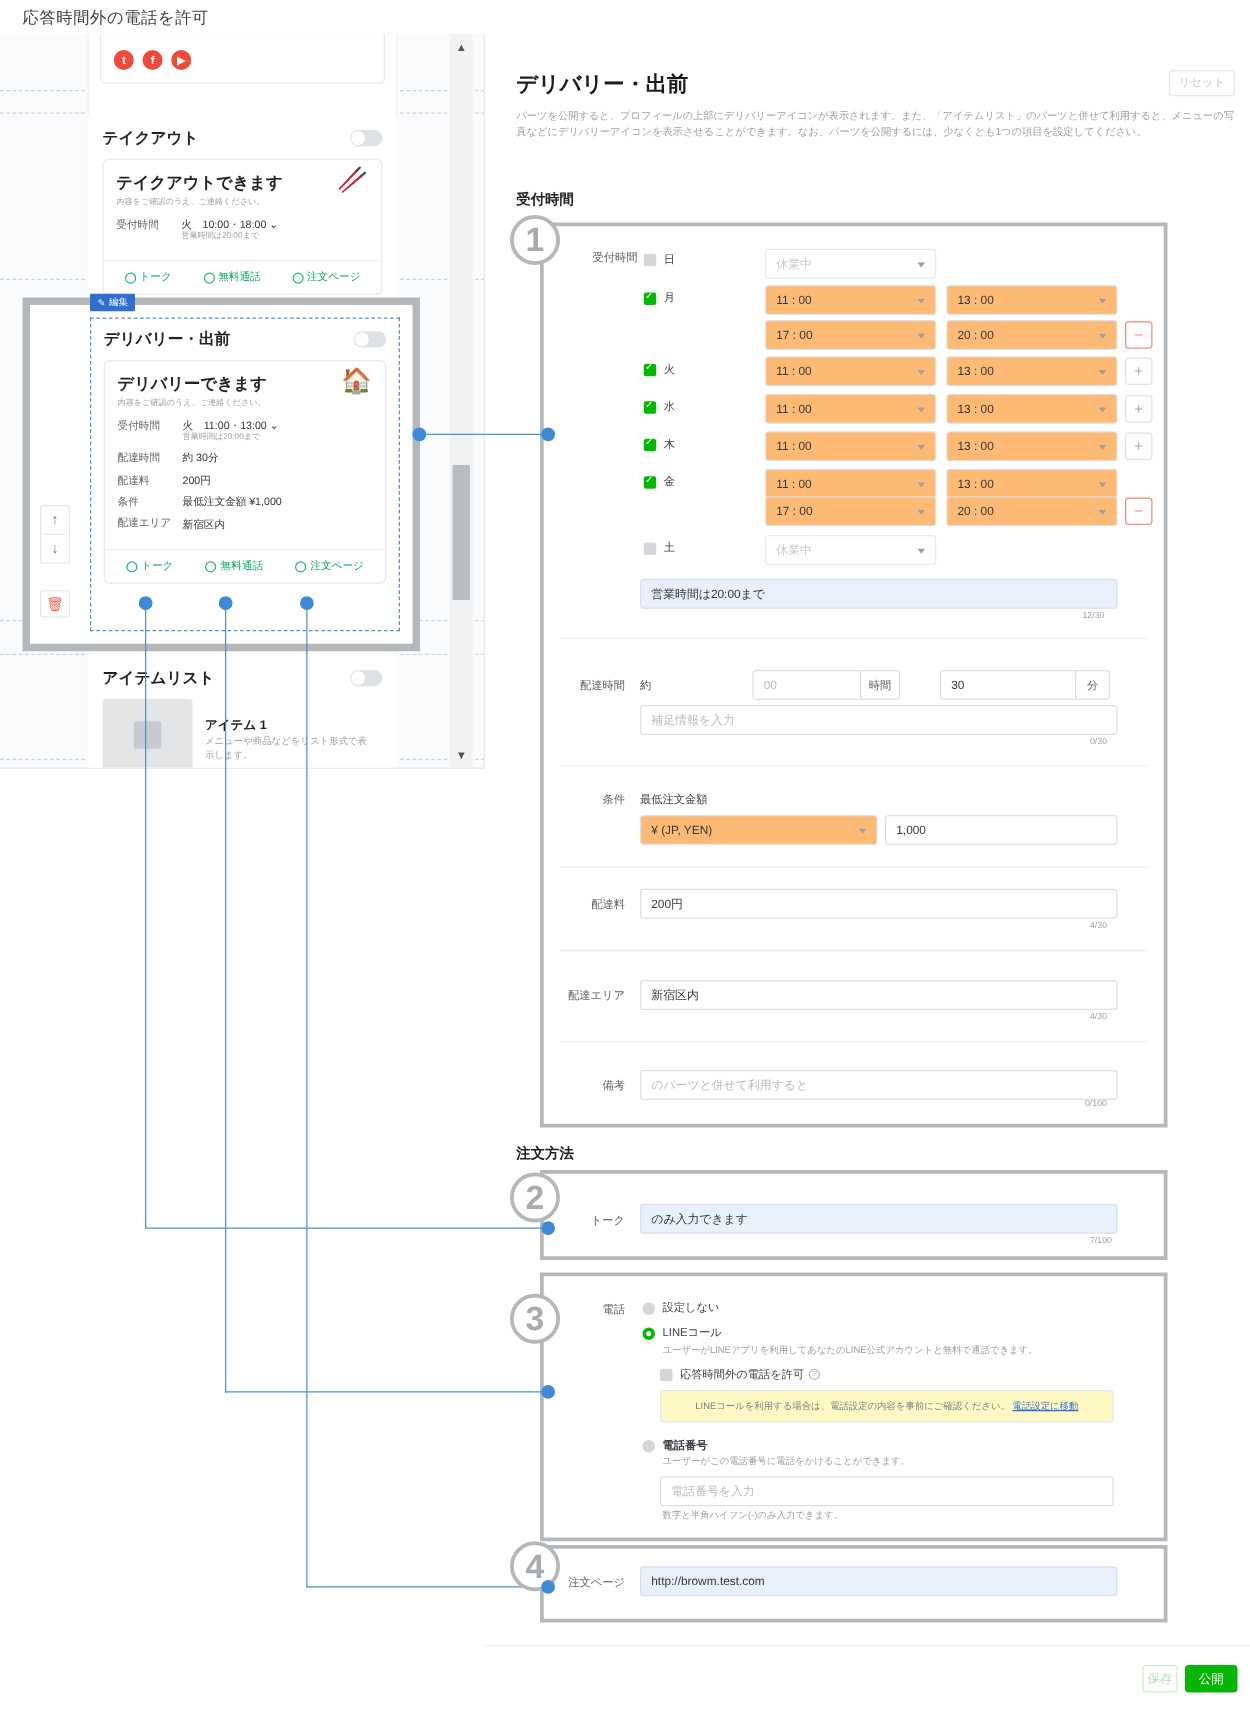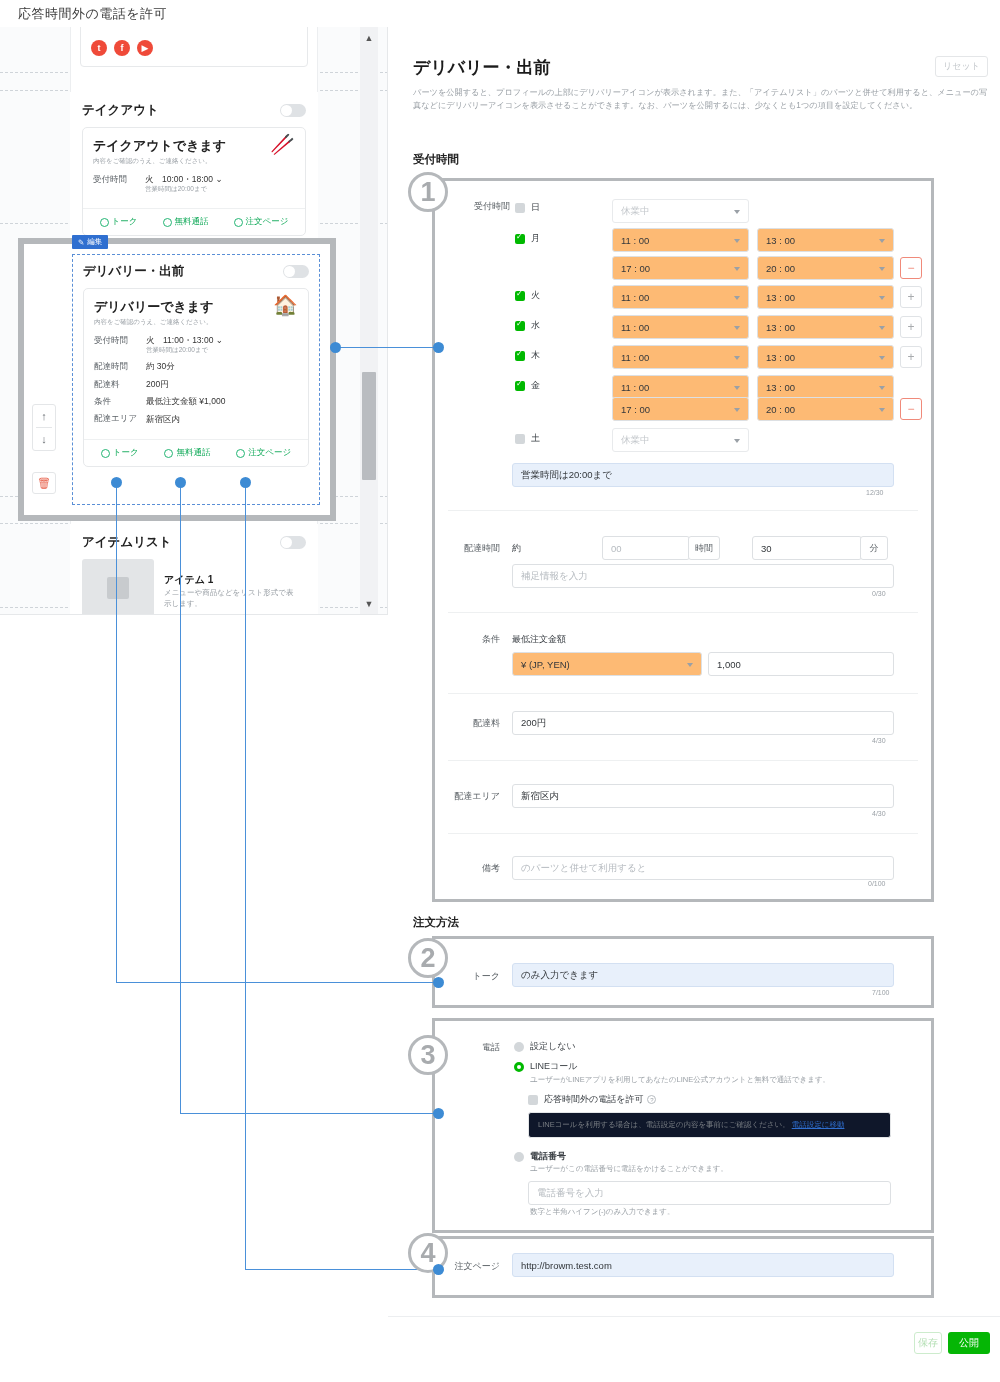--- a/index.html
+++ b/index.html
@@ -179,22 +179,22 @@
     margin-left:-1px;
   }
   .hr{ position:absolute; height:1px; background:#eef0f1;}
 
   .radio{ width:10px;height:10px;border-radius:50%;background:#d3d7da;display:inline-block;}
   .radio.on{ background:#fff;border:3px solid #00b900; width:10px;height:10px;}
   .rtxt{ font-size:9px;color:#3c4146; margin-left:6px;}
   .rtxt.b{ font-weight:bold;}
   .hint{ font-size:7.5px;color:#9aa0a6;}
   .notebox{
-    border:1px solid #e4e6e8;border-radius:3px;background:#0f172a;
-    font-size:7.5px;color:#7a7f84; padding:7px 9px;
+    border:1px solid #e4e6e8;border-radius:3px;background:#fef9c3;
+    font-size:7.5px;color:#7a7f84; padding:7px 9px;text-align:center;
   }
   .notebox a{ color:#2f6fd0; text-decoration:underline;}
 
   
   .foot-line{ position:absolute; left:388px; right:0; top:1316px; height:1px; background:#eceef0;}
   .btn-save{
     position:absolute; right:58px; top:1332px; width:28px;height:22px;
     border:1px solid #cdeccd;border-radius:3px;background:#fff;
     font-size:10px;color:#b6e0b6;display:flex;align-items:center;justify-content:center;
   }

